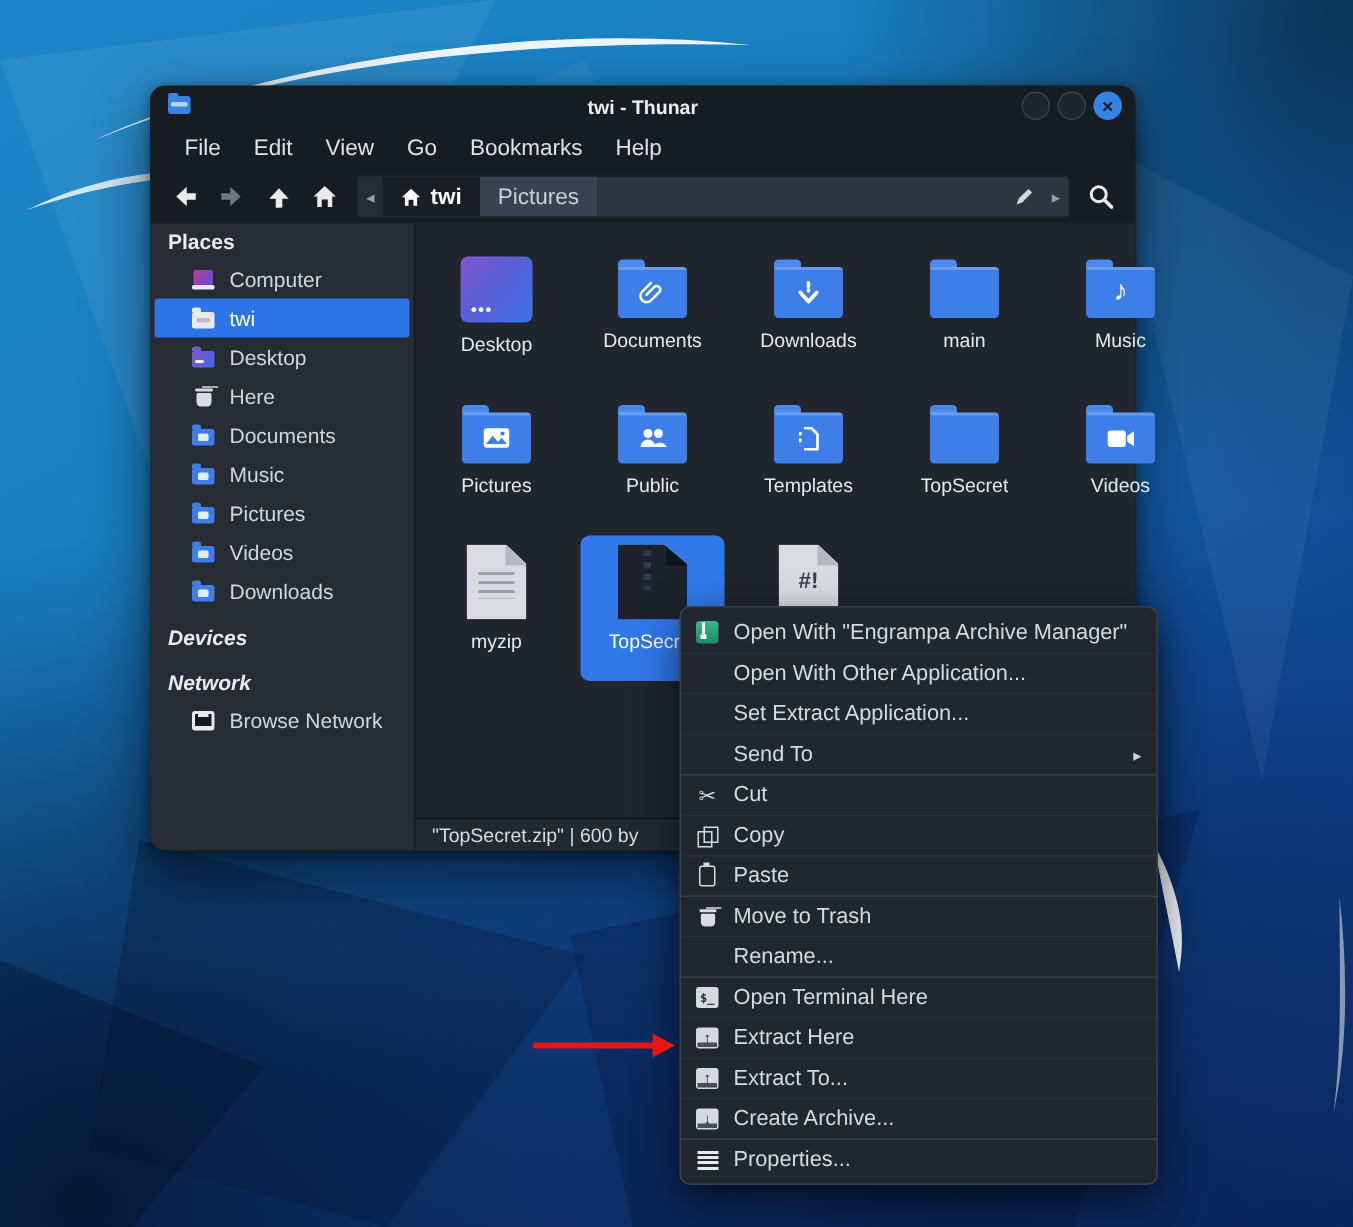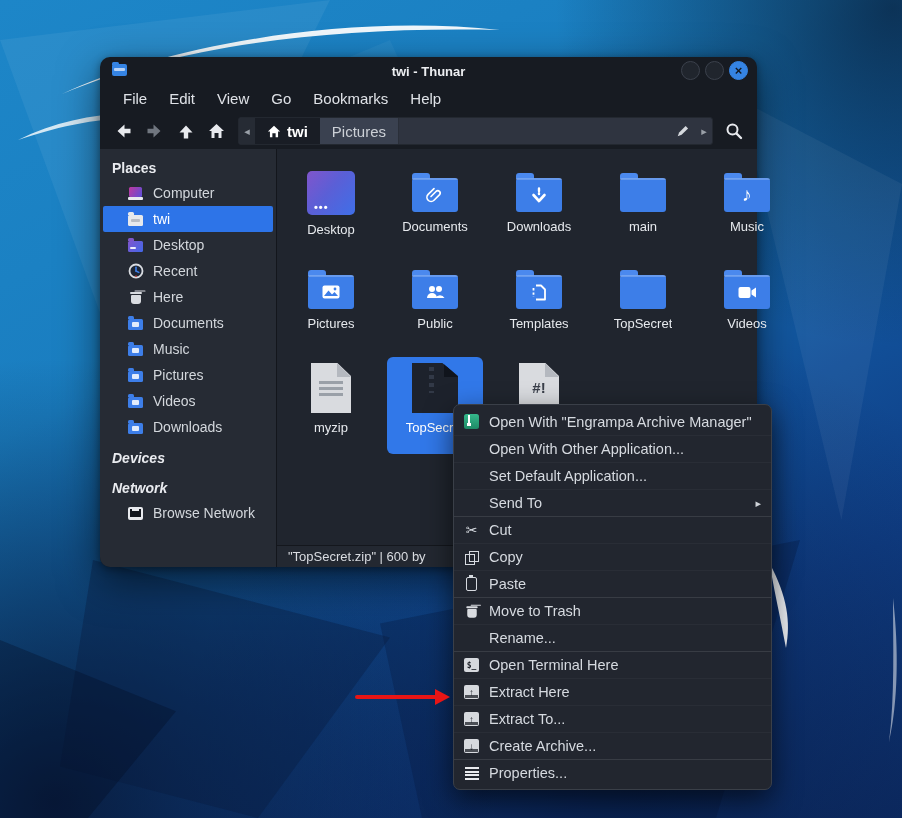--- a/index.html
+++ b/index.html
@@ -51,21 +51,21 @@
   .pb-seg.current { background:#191d25; color:#ffffff; font-weight:bold; }
   .pb-seg.plain { background:#3a4150; color:#ccd0d6; border-right:1px solid #2a2f39; }
   .pb-space { flex:1; }
   .pb-edit { width:26px; display:flex; align-items:center; justify-content:center; }
   .pb-chev.right { background:transparent; }
   .searchbtn { width:28px; height:28px; display:flex; align-items:center; justify-content:center; }
 
   .body { flex:1; display:flex; min-height:0; }
 
   
-  .sidebar { width:177px; flex:none; background:#262b34; border-right:1px solid #13161c; padding-top:7px; overflow:hidden; border-radius:0 0 0 10px; }
+  .sidebar { width:177px; flex:none; background:#262b34; border-right:1px solid #13161c; overflow:hidden; border-radius:0 0 0 10px; }
   .sb-header { height:24px; display:flex; align-items:center; padding-left:12px; font-size:14px; font-weight:bold; color:#e9ebef; }
   .sb-header.gap { margin-top:6px;font-style:italic; }
   .sb-item { height:26px; display:flex; align-items:center; gap:9px; padding-left:24px; margin:0 3px; border-radius:2px; color:#d3d7dc; font-size:14px;text-align:center; }
   .sb-item.selected { background:#2d74e8; color:#ffffff; }
   .sbi { width:17px; height:17px; flex:none; display:flex; align-items:center; justify-content:center; position:relative; }
 
   .mf { width:15px; height:11px; background:#3d7ee8; border-radius:1.5px; position:relative; margin-top:2px; }
   .mf::before { content:""; position:absolute; left:0; top:-2.5px; width:6px; height:3px; background:#3d7ee8; border-radius:1.5px 1.5px 0 0; }
   .mf::after { content:""; position:absolute; left:4px; top:3px; width:7px; height:5px; background:rgba(255,255,255,.85); border-radius:1px; }
   .mf.plainlight { background:#e7e9ec; }
@@ -253,31 +253,20 @@
         <span>twi</span>
       </div>
       <div class="sb-item">
         <span class="sbi">
             <span class="mf grad"></span>
           </span>
         <span>Desktop</span>
       </div>
       <div class="sb-item">
         <span class="sbi">
-          <svg width="16" height="16" viewBox="0 0 16 16">
-            <circle cx="8" cy="8" r="6.5" fill="#1d2534" stroke="#d9dce1" stroke-width="1.8"></circle>
-            <line x1="8" y1="8" x2="8" y2="4.2" stroke="#3d7ee8" stroke-width="1.6" stroke-linecap="round"></line>
-            <line x1="8" y1="8" x2="10.8" y2="9.4" stroke="#3d7ee8" stroke-width="1.6" stroke-linecap="round"></line>
-            <line x1="8" y1="12.6" x2="8" y2="14" stroke="#c2403d" stroke-width="1.6"></line>
-          </svg>
-        </span>
-        <span>Recent</span>
-      </div>
-      <div class="sb-item">
-        <span class="sbi">
             <span class="trashcan"></span>
           </span>
         <span>Here</span>
       </div>
       <div class="sb-item">
         <span class="sbi">
             <span class="mf"></span>
           </span>
         <span>Documents</span>
       </div>
@@ -446,21 +435,21 @@
         <span class="eng"></span>
       </span>
     <span>Open With "Engrampa Archive Manager"</span>
   </div>
   <div class="ctx-item">
     <span class="ctx-ic"></span>
     <span>Open With Other Application...</span>
   </div>
   <div class="ctx-item">
     <span class="ctx-ic"></span>
-    <span>Set Default Application...</span>
+    <span>Set Extract Application...</span>
   </div>
   <div class="ctx-item">
     <span class="ctx-ic"></span>
     <span>Send To</span>
     <span class="sub-arrow">▸</span>
   </div>
 
   <div class="ctx-item grp">
     <span class="ctx-ic">
         <span class="scis">✂</span>

